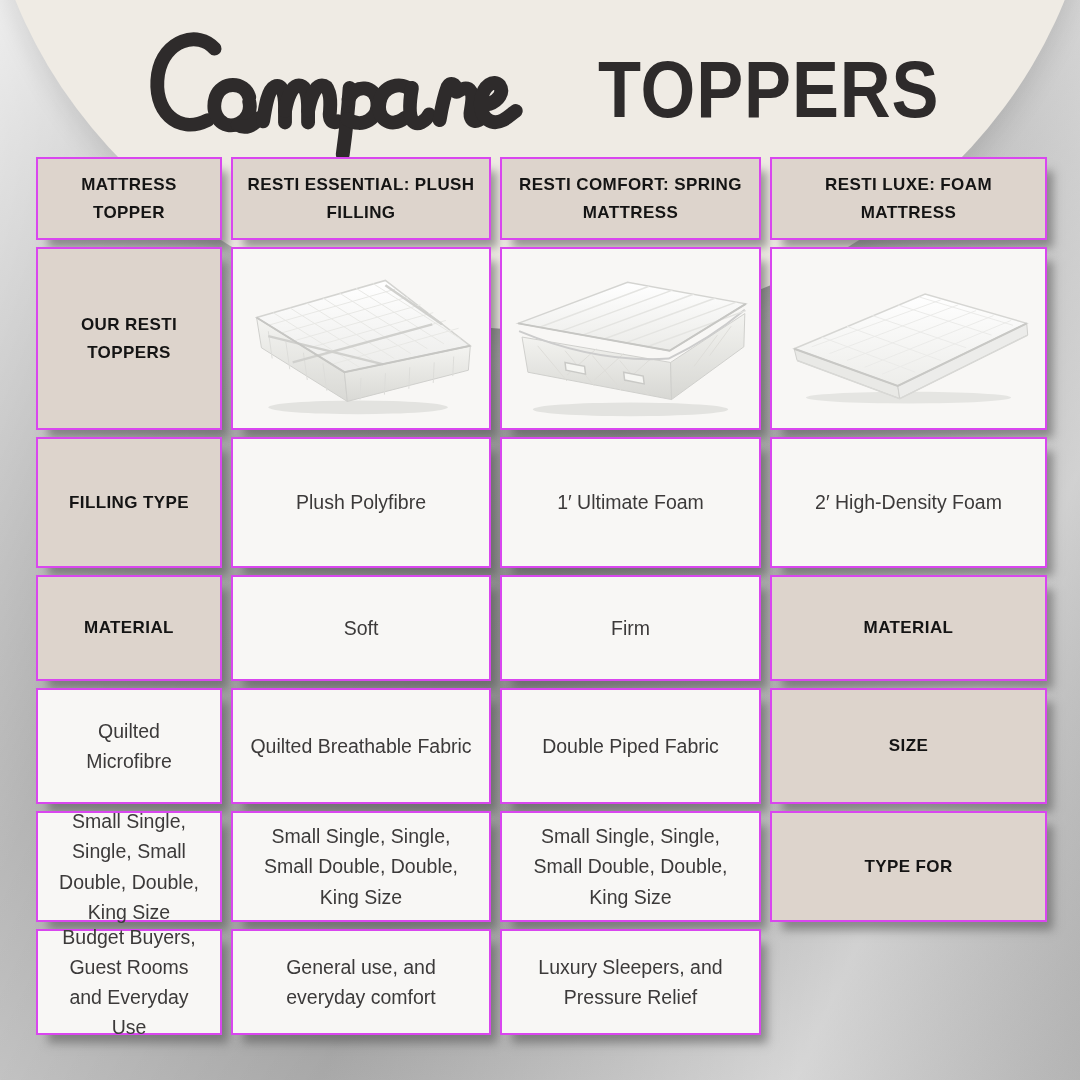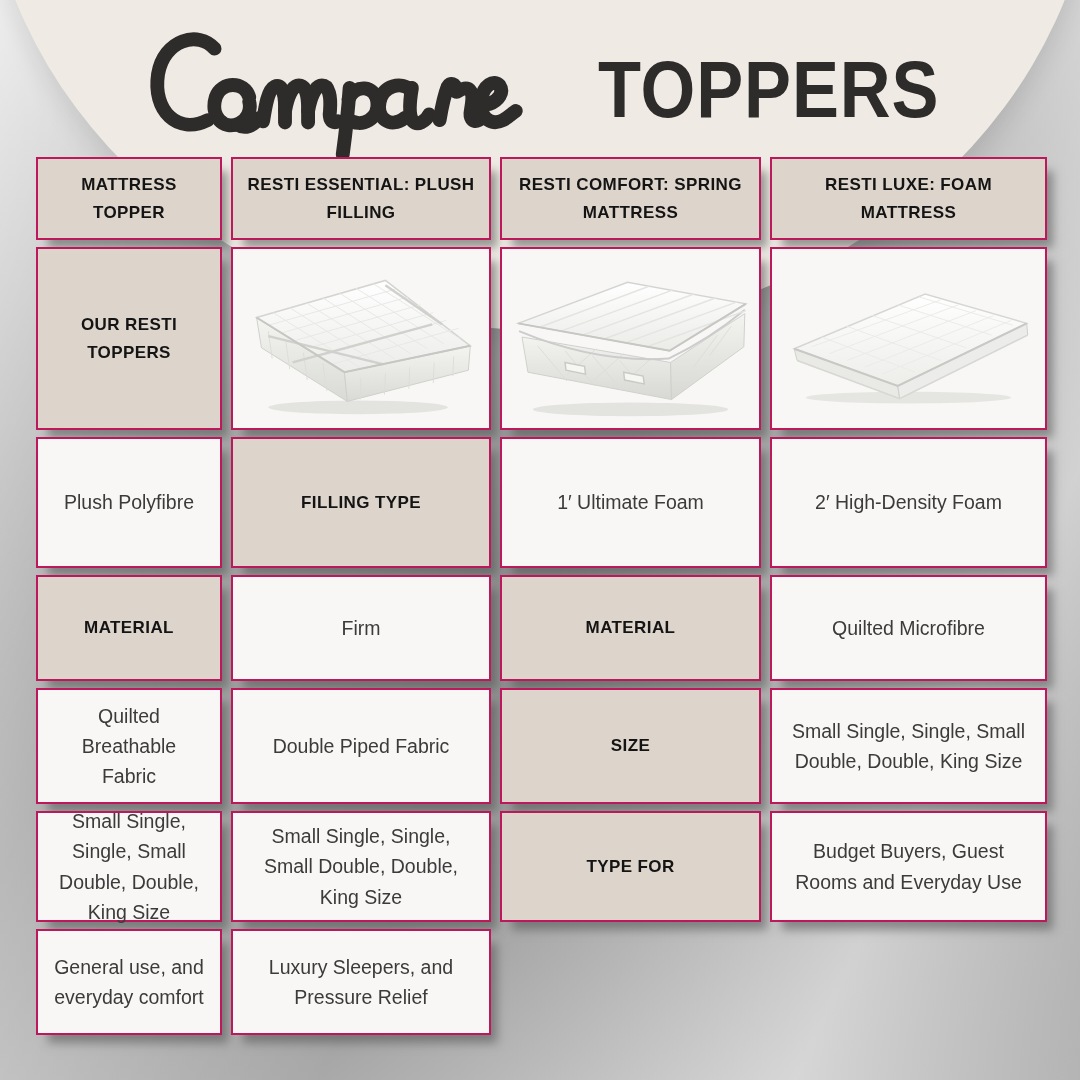--- a/index.html
+++ b/index.html
@@ -24,21 +24,21 @@
   }
   .sr-only{position:absolute;width:1px;height:1px;overflow:hidden;clip:rect(0 0 0 0);}
   .grid{
     position:absolute;left:36px;top:157px;
     display:grid;
     grid-template-columns:186px 260px 261px 277px;
     grid-template-rows:83px 183px 131px 106px 116px 111px 106px;
     column-gap:9px;row-gap:7px;
   }
   .cell{
-    box-sizing:border-box;border:2px solid #be185d;
+    box-sizing:border-box;border:2px solid #d946ef;
     box-shadow:9px 11px 9px -3px rgba(82,82,82,.55);
     display:flex;align-items:center;justify-content:center;
     text-align:center;
   }
   .head{
     background:#ddd4cc;color:#141414;
     font-weight:bold;font-size:17px;line-height:1.6;letter-spacing:.4px;
     padding:0 14px;
   }
   .value{
@@ -197,26 +197,27 @@
           <path d="M62,75 L158,110"></path>
           <path d="M88,64 L184,97"></path>
         <path d="M114,53 L210,84"></path>
           <path d="M136,45 L232,74"></path>
       </g>
       <path d="M8,98 L114,136 L246,72" fill="none" stroke="#c8c8c5" stroke-width="2"></path>
       <path d="M11,110 L116,149 L247,84" fill="none" stroke="#d8d8d5" stroke-width="1.5"></path>
     </svg>
   </div>
 
+  <div class="cell head">FILLING TYPE</div>
   <div class="cell value">Plush Polyfibre</div>
-  <div class="cell head">FILLING TYPE</div>
   <div class="cell value">1′ Ultimate Foam</div>
   <div class="cell value">2′ High-Density Foam</div>
 
   <div class="cell head">MATERIAL</div>
+  <div class="cell value">Soft</div>
   <div class="cell value">Firm</div>
 
   <div class="cell head">MATERIAL</div>
   <div class="cell value">Quilted Microfibre</div>
   <div class="cell value">Quilted Breathable Fabric</div>
   <div class="cell value">Double Piped Fabric</div>
 
   <div class="cell head">SIZE</div>
   <div class="cell value">Small Single, Single, Small Double, Double, King Size</div>
   <div class="cell value">Small Single, Single, Small Double, Double, King Size</div>

